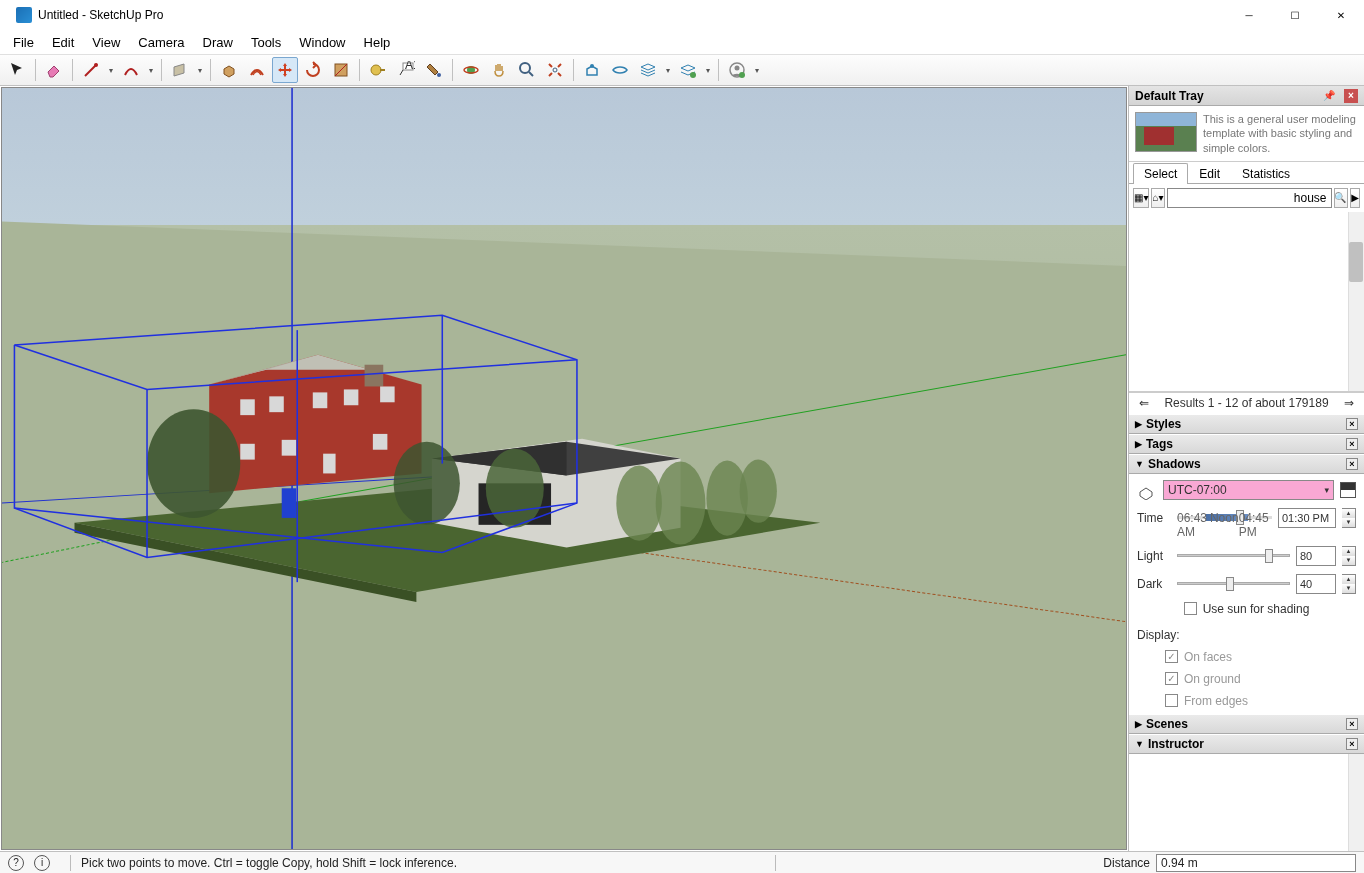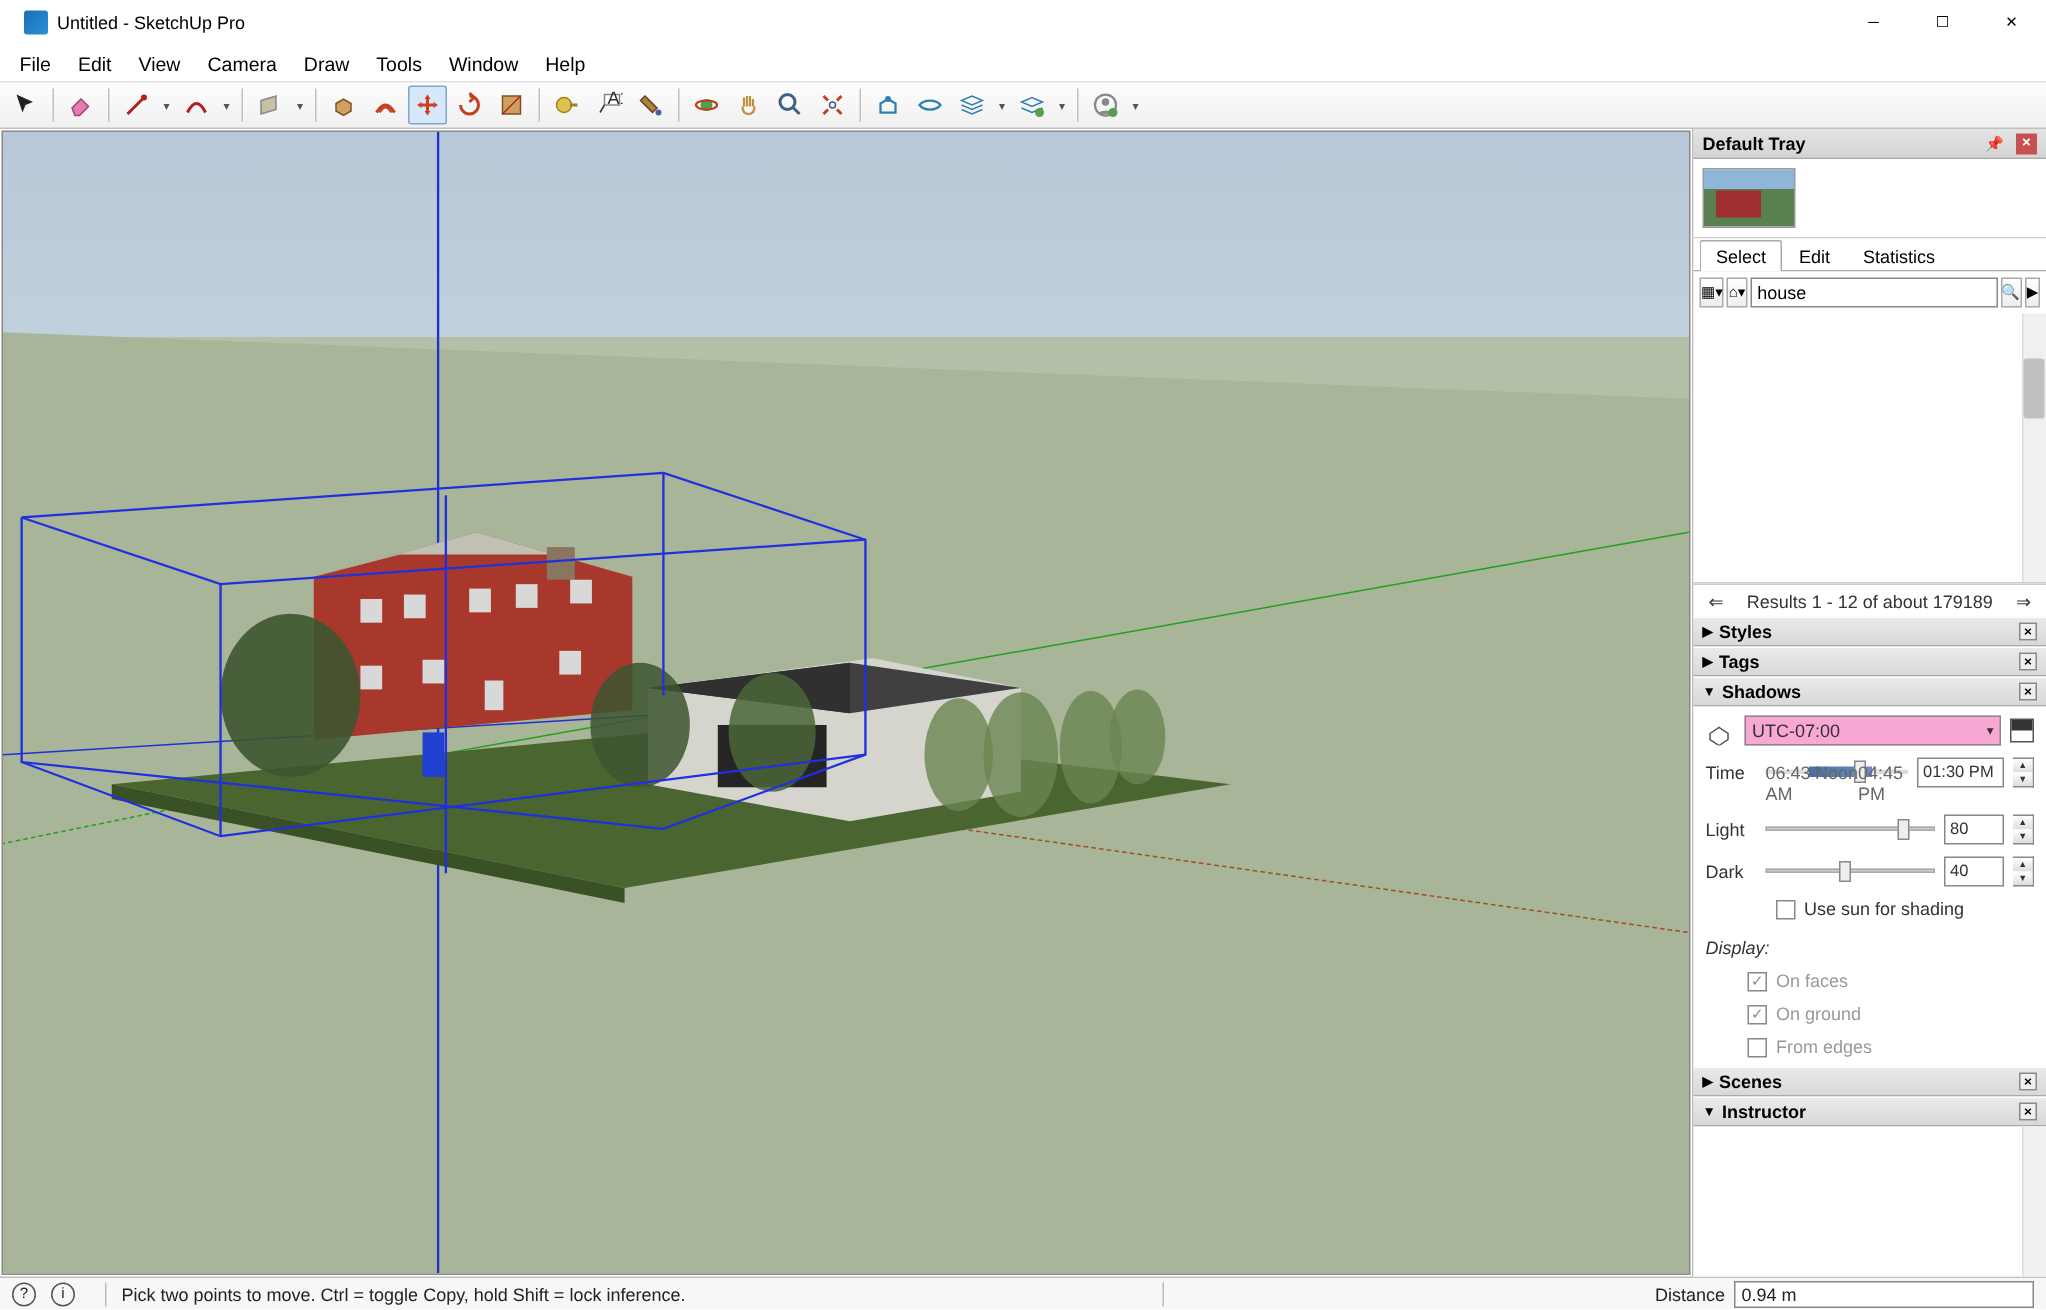--- a/index.html
+++ b/index.html
@@ -26,21 +26,21 @@
 .tray-header .x { width: 14px; height: 14px; background: #c85050; color: #fff; display: flex; align-items: center; justify-content: center; font-size: 10px; margin-left: 4px; }
 .desc-row { display: flex; padding: 6px; gap: 6px; background: #fff; border-bottom: 1px solid #ccc; }
 .desc-thumb { width: 62px; height: 40px; background: linear-gradient(#8fb5d8 35%, #5a8050 35%); border: 1px solid #999; position: relative; }
 .desc-thumb::after { content: ""; position: absolute; left: 8px; bottom: 6px; width: 30px; height: 18px; background: #a03030; }
 .desc-text { font-size: 11px; color: #777; line-height: 1.3; flex: 1; }
 .tabs { display: flex; background: #fff; border-bottom: 1px solid #aaa; height: 22px; align-items: flex-end; padding-left: 4px; }
 .tab { padding: 3px 10px; font-size: 12px; border: 1px solid transparent; border-bottom: none; margin-bottom: -1px; }
 .tab.active { background: #fff; border-color: #aaa; border-radius: 2px 2px 0 0; }
 .search-row { display: flex; padding: 4px; gap: 2px; background: #fff; align-items: center; }
 .sbtn { width: 22px; height: 20px; border: 1px solid #aaa; background: linear-gradient(#fff,#eee); display: flex; align-items: center; justify-content: center; font-size: 10px; }
-.search-row input { flex: 1; height: 20px; border: 1px solid #888; padding: 0 4px; font-size: 12px; }
+.search-row input { flex: 1; height: 20px; border: 1px solid #888; padding: 0 4px; font-size: 12px; text-align: right; }
 .results-area { flex: 0 0 180px; background: #fff; border-bottom: 1px solid #ccc; position: relative; }
 .results-area .scroll { position: absolute; right: 0; top: 0; bottom: 0; width: 16px; background: #f0f0f0; border-left: 1px solid #ddd; }
 .results-area .thumb { position: absolute; right: 1px; top: 30px; width: 14px; height: 40px; background: #c0c0c0; border-radius: 2px; }
 .results-nav { height: 22px; background: #fff; border-top: 1px solid #ccc; display: flex; align-items: center; padding: 0 6px; font-size: 11px; color: #333; }
 .results-nav .arrow { font-size: 12px; padding: 0 4px; }
 .results-nav .txt { flex: 1; text-align: center; }
 .panel-header { height: 20px; background: linear-gradient(#eaeaea,#d8d8d8); border-top: 1px solid #fff; border-bottom: 1px solid #aaa; display: flex; align-items: center; padding: 0 6px; font-size: 12px; font-weight: bold; }
 .panel-header .caret { margin-right: 4px; font-size: 9px; }
 .panel-header .x { margin-left: auto; width: 12px; height: 12px; border: 1px solid #888; display: flex; align-items: center; justify-content: center; font-size: 9px; background: #eee; }
 .shadows-body { background: #fff; padding: 6px 8px; font-size: 12px; color: #333; display: flex; flex-direction: column; gap: 8px; }
@@ -61,21 +61,21 @@
 .date-slider .labels { position: absolute; bottom: -11px; left: 0; right: 0; font-size: 8px; color: #666; letter-spacing: 3px; padding-left: 2px; }
 .val-box { width: 58px; height: 20px; border: 1px solid #888; background: #fff; padding: 0 3px; font-size: 11px; display: flex; align-items: center; text-align: center; }
 .spinner { width: 14px; height: 20px; border: 1px solid #888; border-left: none; display: flex; flex-direction: column; }
 .spinner span { flex: 1; display: flex; align-items: center; justify-content: center; font-size: 6px; background: linear-gradient(#fff,#ddd); }
 .plain-slider { flex: 1; height: 16px; position: relative; }
 .plain-slider .track { position: absolute; top: 6px; left: 0; right: 0; height: 3px; background: #ccc; border: 1px solid #aaa; }
 .plain-slider .handle { position: absolute; top: 1px; width: 8px; height: 14px; background: #eee; border: 1px solid #888; }
 .chk-row { display: flex; align-items: center; gap: 6px; padding-left: 28px; font-size: 12px; }
 .chk { width: 13px; height: 13px; border: 1px solid #888; display: flex; align-items: center; justify-content: center; font-size: 10px; color: #888; }
 .sun-row { display: flex; align-items: center; justify-content: center; gap: 6px; font-size: 12px; }
-.display-label { font-size: 12px; margin-top: 4px; font-style: italic; }
+.display-label { font-size: 12px; margin-top: 4px; }
 .instructor-body { flex: 1; background: #fff; min-height: 40px; position: relative; }
 .instructor-body .scroll { position: absolute; right: 0; top: 0; bottom: 0; width: 16px; background: #f0f0f0; border-left: 1px solid #ddd; }
 .statusbar { height: 22px; border-top: 1px solid #c0c0c0; background: #f7f7f7; display: flex; align-items: center; padding: 0 8px; font-size: 13px; color: #222; }
 .statusbar .icon { width: 16px; height: 16px; border: 1.5px solid #555; border-radius: 50%; display: flex; align-items: center; justify-content: center; font-size: 10px; margin-right: 10px; }
 .statusbar .sep { width: 1px; height: 16px; background: #bbb; margin: 0 10px; }
 .statusbar .dist-label { margin-left: auto; padding-right: 6px; }
 .statusbar .dist-val { width: 200px; height: 18px; border: 1px solid #888; background: #fff; padding: 0 4px; display: flex; align-items: center; }
 .disabled { color: #999; }
 </style>
 </head>
@@ -305,20 +305,21 @@
   </div>
 
   <div class="tray">
     <div class="tray-header">
       <span>Default Tray</span>
       <span class="pin">📌</span>
       <span class="x">×</span>
     </div>
     <div class="desc-row">
       <div class="desc-thumb"></div>
+      <div class="desc-text">This is a general user modeling template with basic styling and simple colors.</div>
     </div>
     <div class="tabs">
       <div class="tab active">Select</div>
       <div class="tab">Edit</div>
       <div class="tab">Statistics</div>
     </div>
     <div class="search-row">
       <div class="sbtn">▦▾</div>
       <div class="sbtn">⌂▾</div>
       <input value="house" style="">

